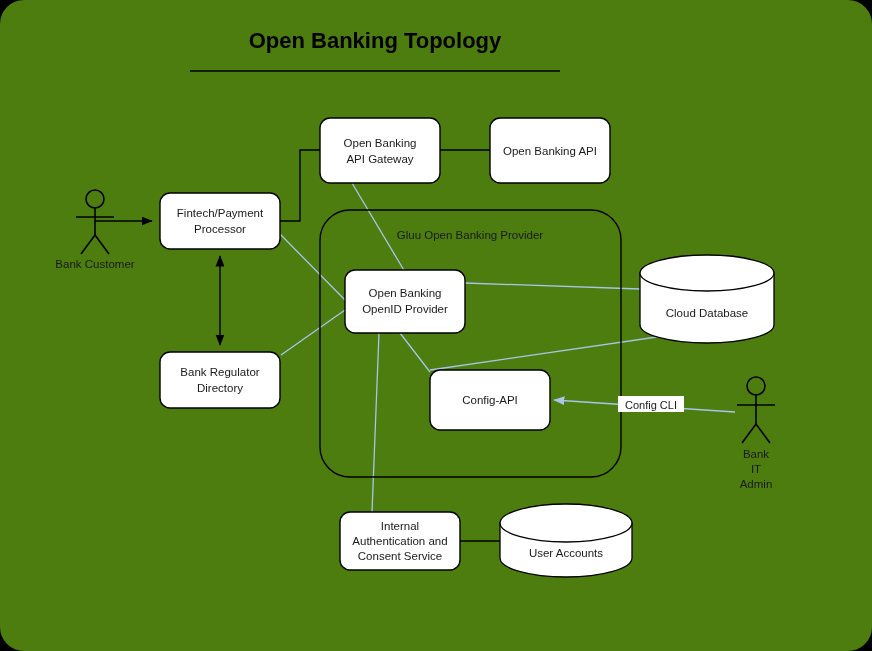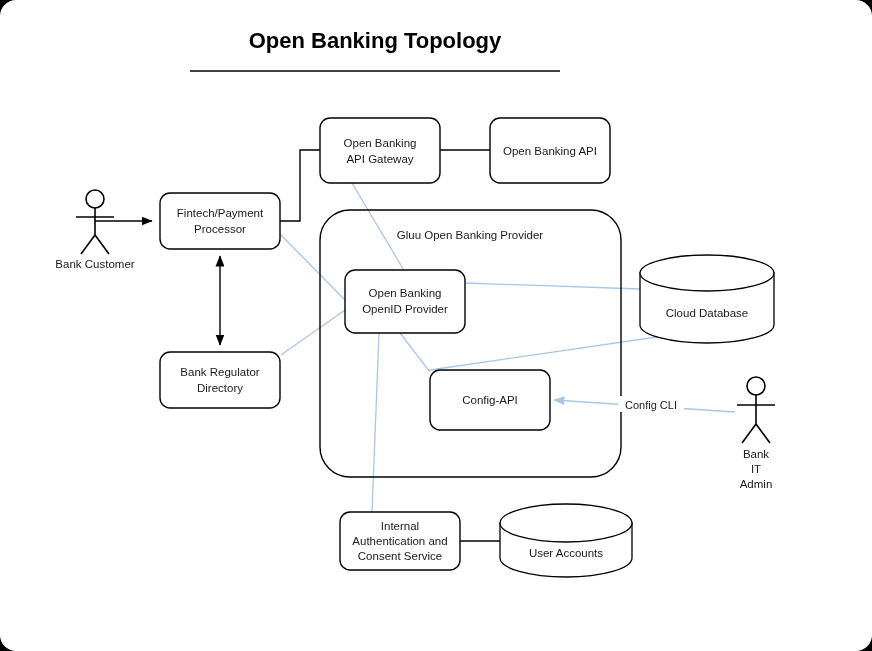--- a/index.html
+++ b/index.html
@@ -18,22 +18,22 @@
     width: 872px;
     height: 651px;
     background: #000000;
   }
   #card {
     position: absolute;
     left: 0;
     top: 0;
     width: 872px;
     height: 651px;
-    background: #ffffff;
-    border-radius: 16px;
+    background: #4d7c0f;
+    border-radius: 24px;
     overflow: hidden;
   }
   #diagram-svg {
     position: absolute;
     left: 0;
     top: 0;
     width: 872px;
     height: 651px;
   }
   .title-text {

